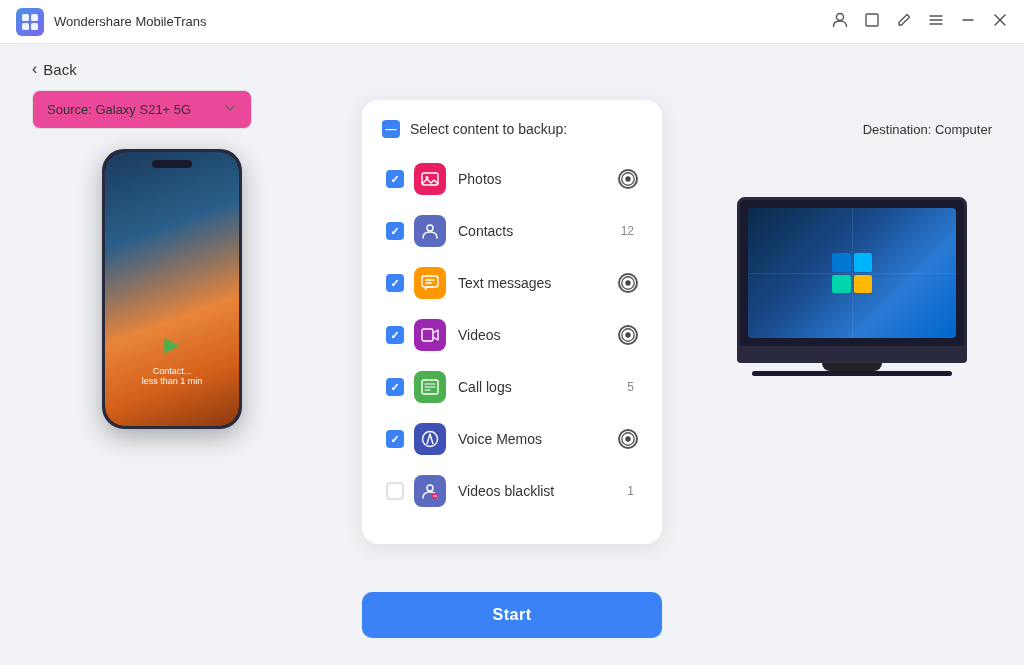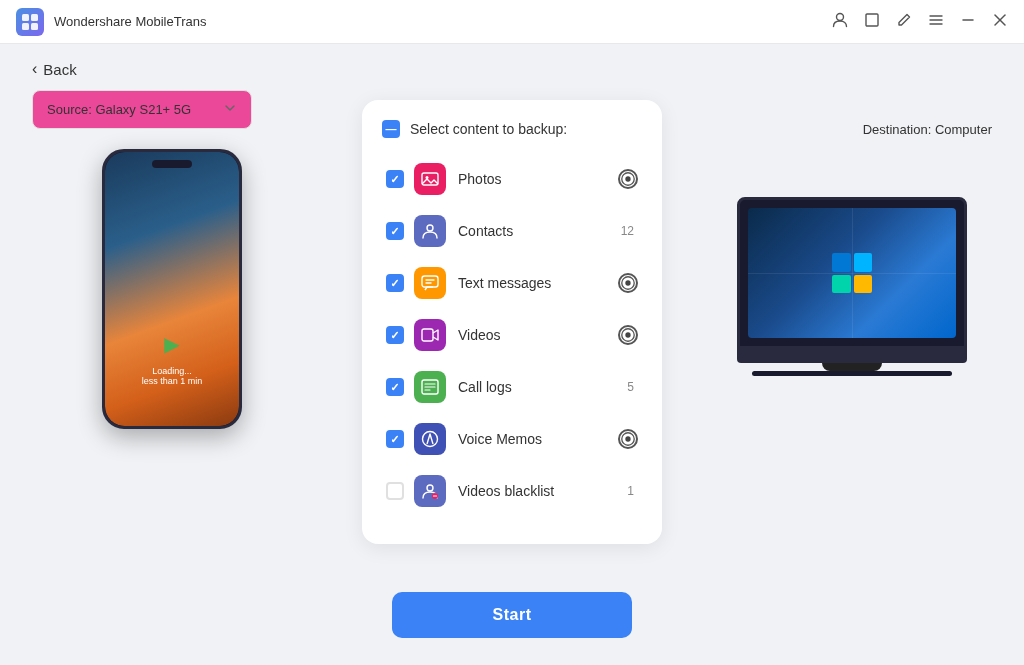--- a/index.html
+++ b/index.html
@@ -286,21 +286,21 @@
       border: 2px solid #555;
       display: flex;
       align-items: center;
       justify-content: center;
       font-size: 10px;
       color: #555;
     }
 
     
     .start-btn {
-      width: 240px;
+      width: 300px;
       height: 46px;
       background: #3b82f6;
       color: white;
       border: none;
       border-radius: 10px;
       font-size: 16px;
       font-weight: 600;
       cursor: pointer;
       letter-spacing: 0.5px;
     }
@@ -450,21 +450,21 @@
         </span>
       </div>
 
       <div class="phone-container">
         <div class="phone">
           <div class="phone-notch"></div>
           <div class="phone-screen"></div>
           <div class="phone-side-btn"></div>
           <div class="phone-play">▶</div>
           <div class="phone-loading">
-            <div>Loading...</div>
+            <div>Contact...</div>
             <div>less than 1 min</div>
           </div>
         </div>
       </div>
     </div>
 
     <div class="center-col">
       <div class="content-card">
 
         <div class="card-header">

